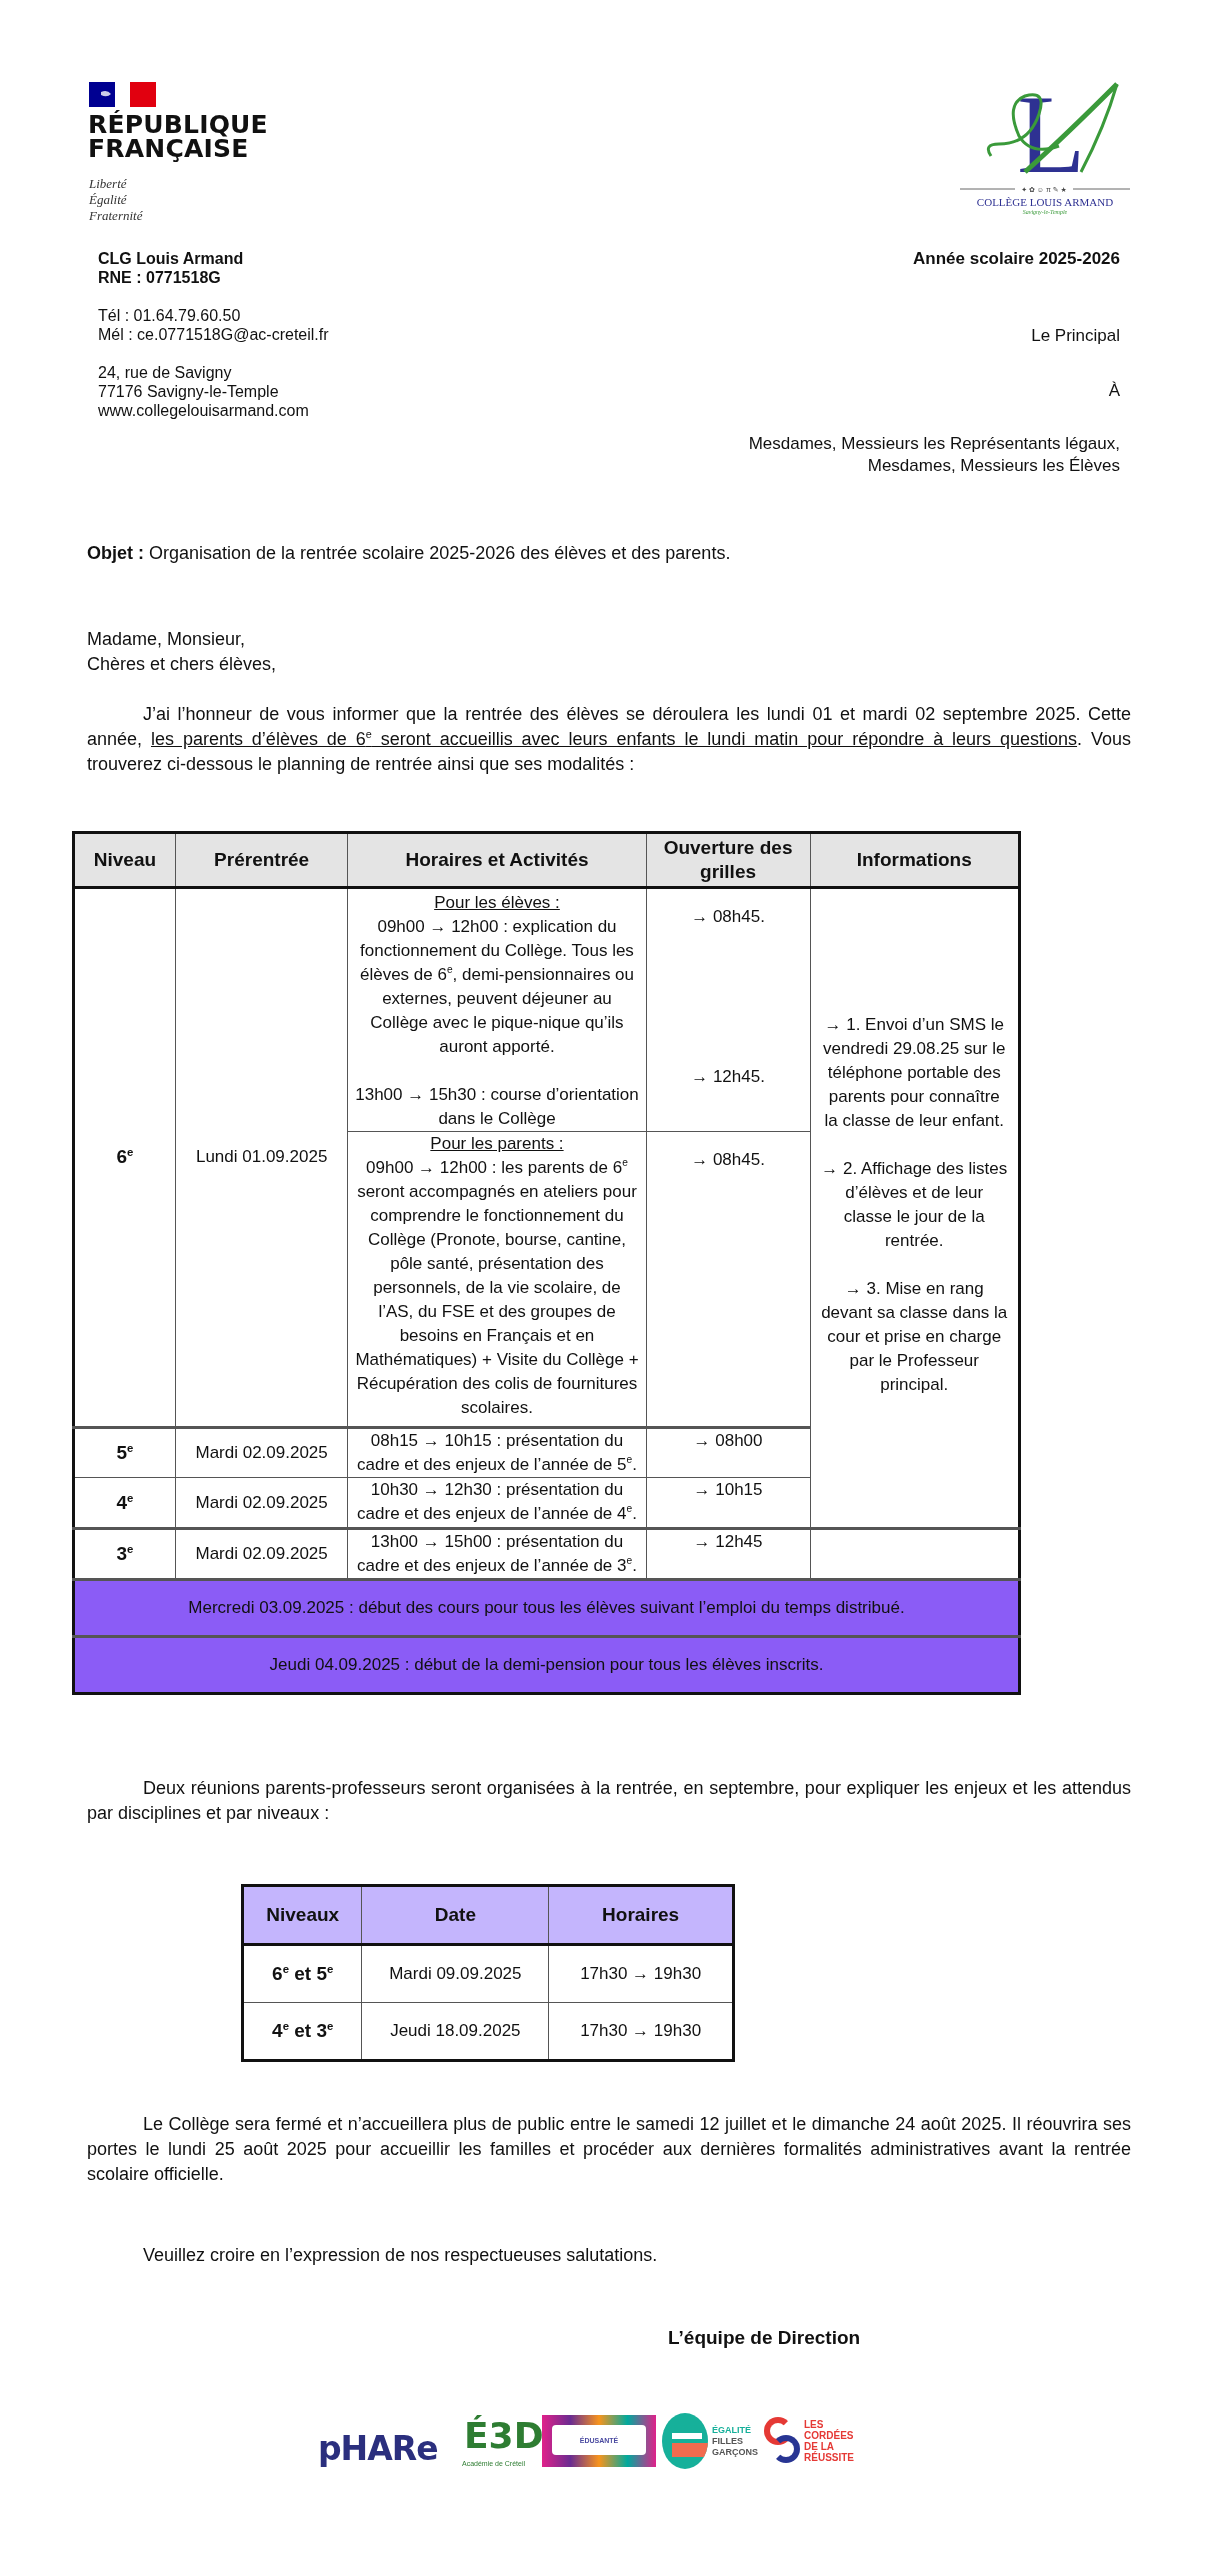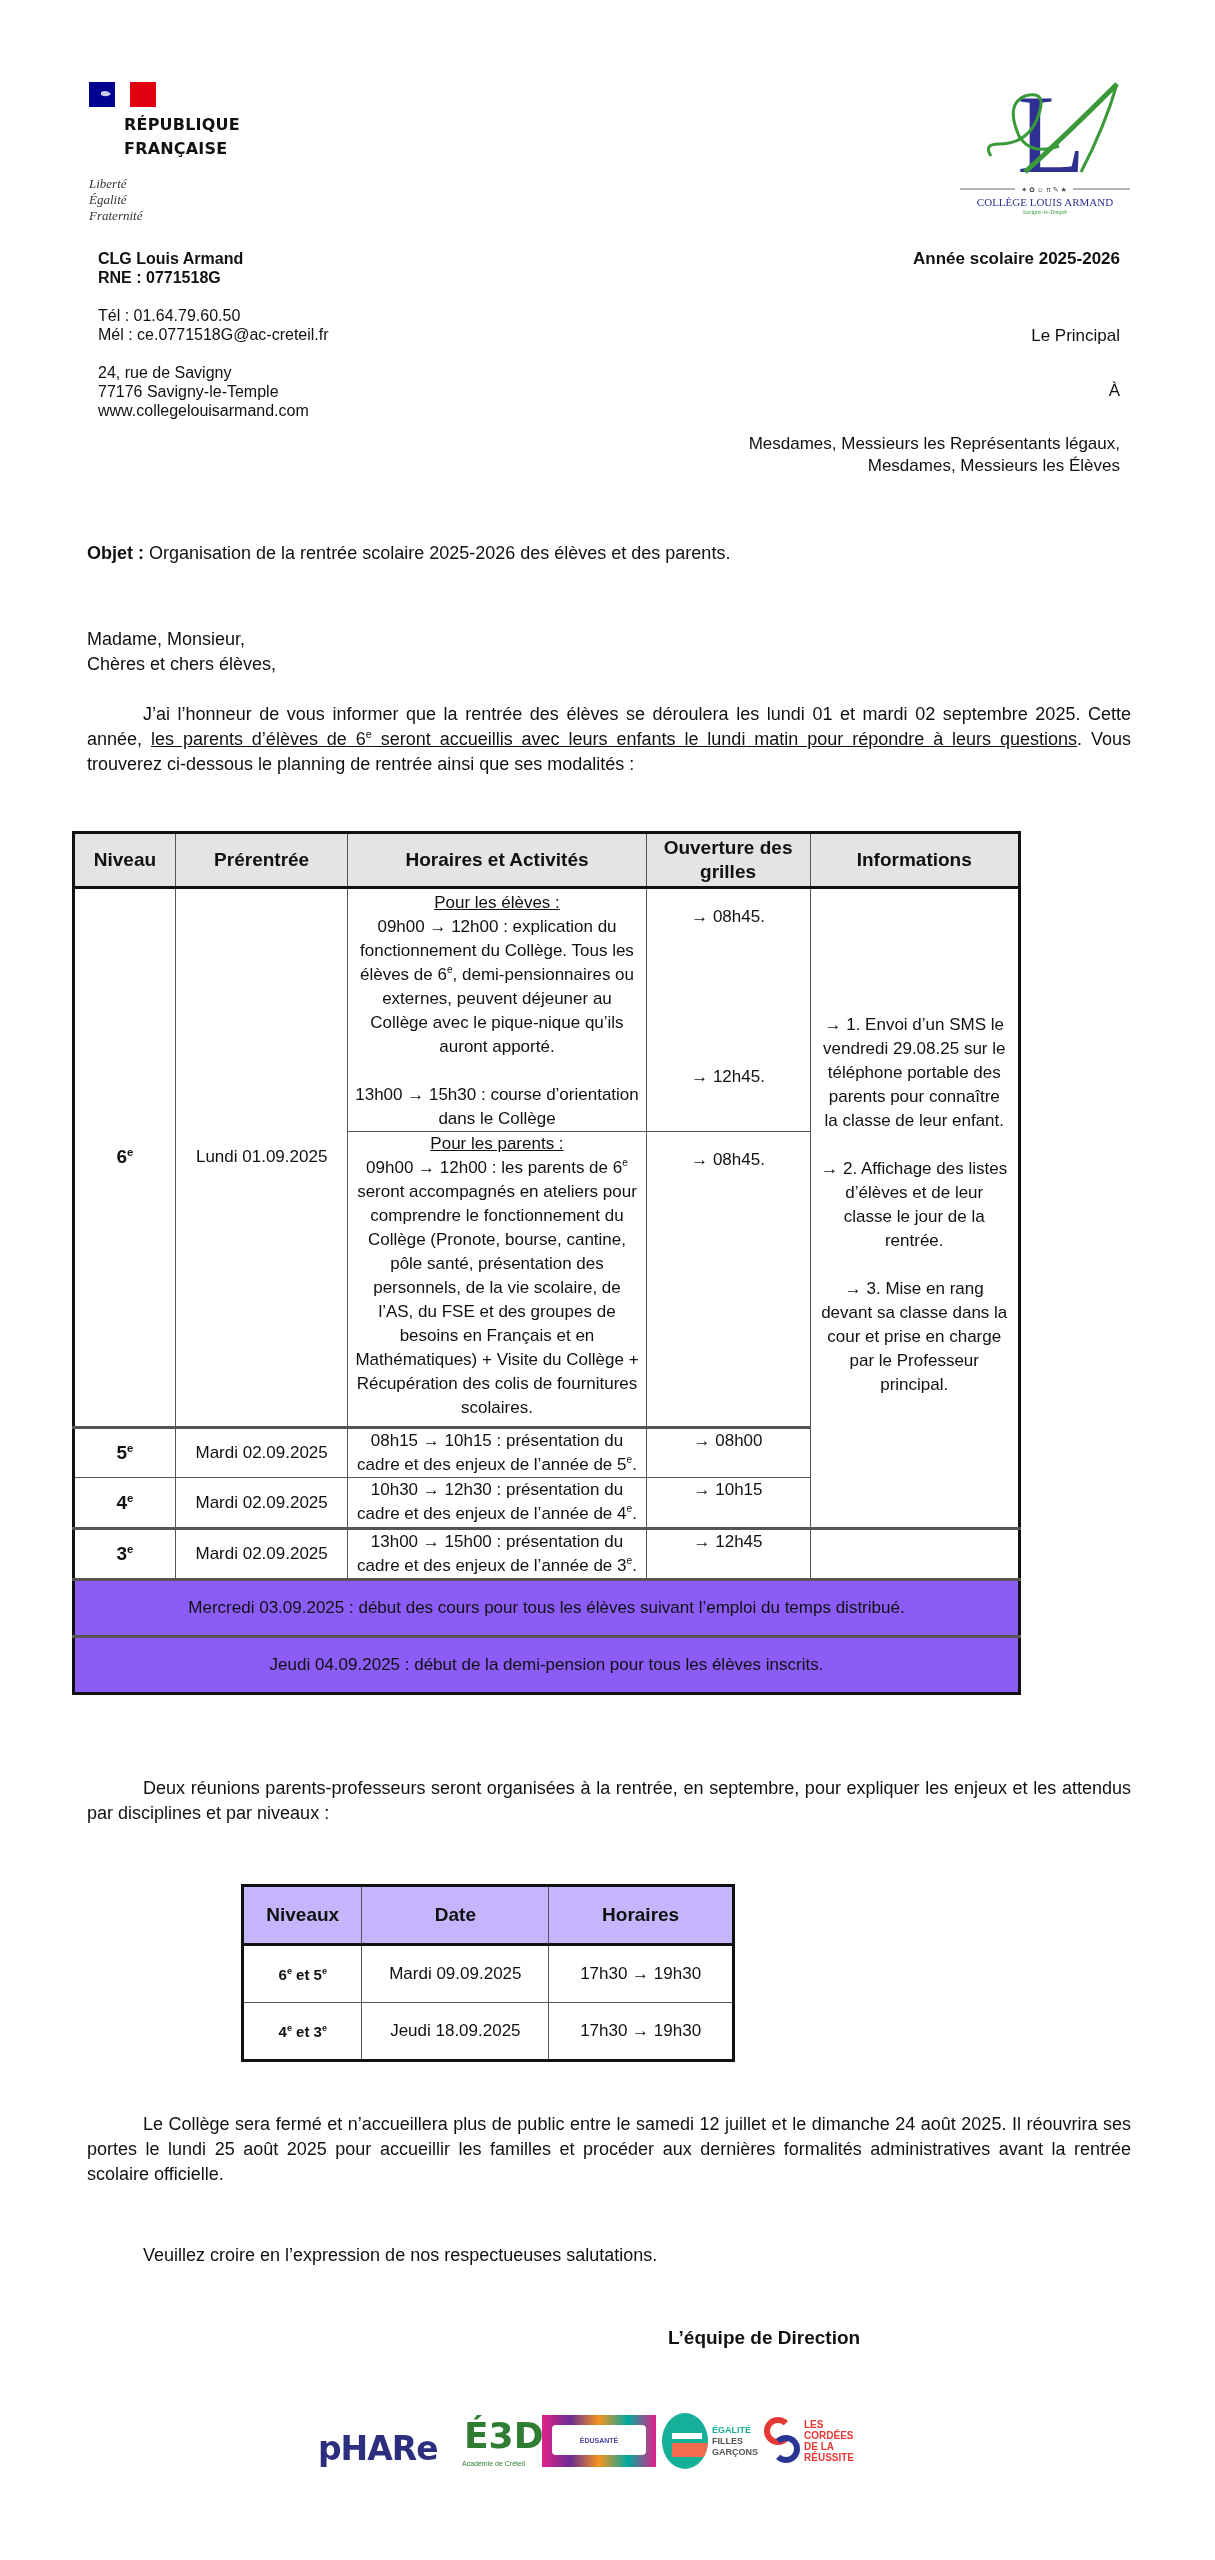--- a/index.html
+++ b/index.html
@@ -3,21 +3,21 @@
 <meta charset="utf-8">
 <style>
   html, body { margin:0; padding:0; background:#ffffff; }
   body { width:1215px; height:2560px; position:relative; overflow:hidden;
          font-family:"Liberation Sans", sans-serif; color:#111; }
   .abs { position:absolute; }
   sup { font-size:0.6em; vertical-align:super; line-height:0; }
 
   
   .flag { left:89px; top:82px; width:67px; height:25px; }
-  .rf-title { left:88px; top:113px; font-family:"DejaVu Sans", sans-serif; font-weight:bold; font-size:16px; line-height:24px; letter-spacing:0.2px; color:#111;margin-left:36px; }
+  .rf-title { left:88px; top:113px; font-family:"DejaVu Sans", sans-serif; font-weight:bold; font-size:25px; line-height:24px; letter-spacing:0.2px; color:#111; }
   .rf-motto { left:89px; top:176px; font-family:"Liberation Serif", serif; font-style:italic; font-size:13px; line-height:16px; color:#333; }
 
   .sender { left:98px; top:249px; font-size:16px; line-height:19px; }
   .sender .bold { font-weight:bold; }
   .sender .gap { height:19px; }
 
   .college-logo { left:955px; top:76px; width:180px; height:140px; }
   .right-block { right:95px; text-align:right; font-size:17px; line-height:22px; }
 
   .objet { left:87px; top:543px; font-size:18px; }
@@ -33,21 +33,21 @@
   .main-table th { background:#e4e4e4; font-weight:bold; font-size:19px; line-height:24px; vertical-align:middle; height:52px; border-bottom:3px solid #111; }
   .main-table td.mid { vertical-align:middle; }
   .main-table .lvl { font-weight:bold; font-size:19px; }
   .main-table td.foot { background:#8b5cf6; font-weight:normal; font-size:17px; height:54px; vertical-align:middle; border-top:3px solid #555; }
   .main-table td.gap-top { padding-top:16px; }
 
   
   .meet-table { position:absolute; left:241px; top:1884px; width:494px; border:3px solid #111; }
   .meet-table th, .meet-table td { border:1.5px solid #555; text-align:center; vertical-align:middle; height:54px; font-size:17px; }
   .meet-table th { background:#c4b5fd; font-weight:bold; font-size:19px; border-bottom:3px solid #111; }
-  .meet-table td.lvl { font-weight:bold; font-size:15px; }
+  .meet-table td.lvl { font-weight:bold; font-size:19px; }
 
   .sign { left:668px; top:2327px; font-weight:bold; font-size:19px; }
 
   
   .partners { left:318px; top:2412px; height:58px; display:flex; align-items:center; gap:6px; }
   .p-phare { width:132px; height:48px; position:relative; }
   .p-phare .txt { position:absolute; left:0; top:12px; font-family:"DejaVu Sans", sans-serif; font-weight:bold; font-size:33px; color:#2b2f7e; letter-spacing:-1px; }
   .p-phare .bar { position:absolute; left:4px; bottom:2px; width:120px; height:12px; background:#f4e11a; transform:skewX(-20deg); z-index:-1; }
   .p-e3d { width:80px; height:52px; position:relative; }
   .p-e3d .txt { position:absolute; left:8px; top:0; font-family:"DejaVu Sans", sans-serif; font-weight:bold; font-size:36px; color:#2e7d32; }

